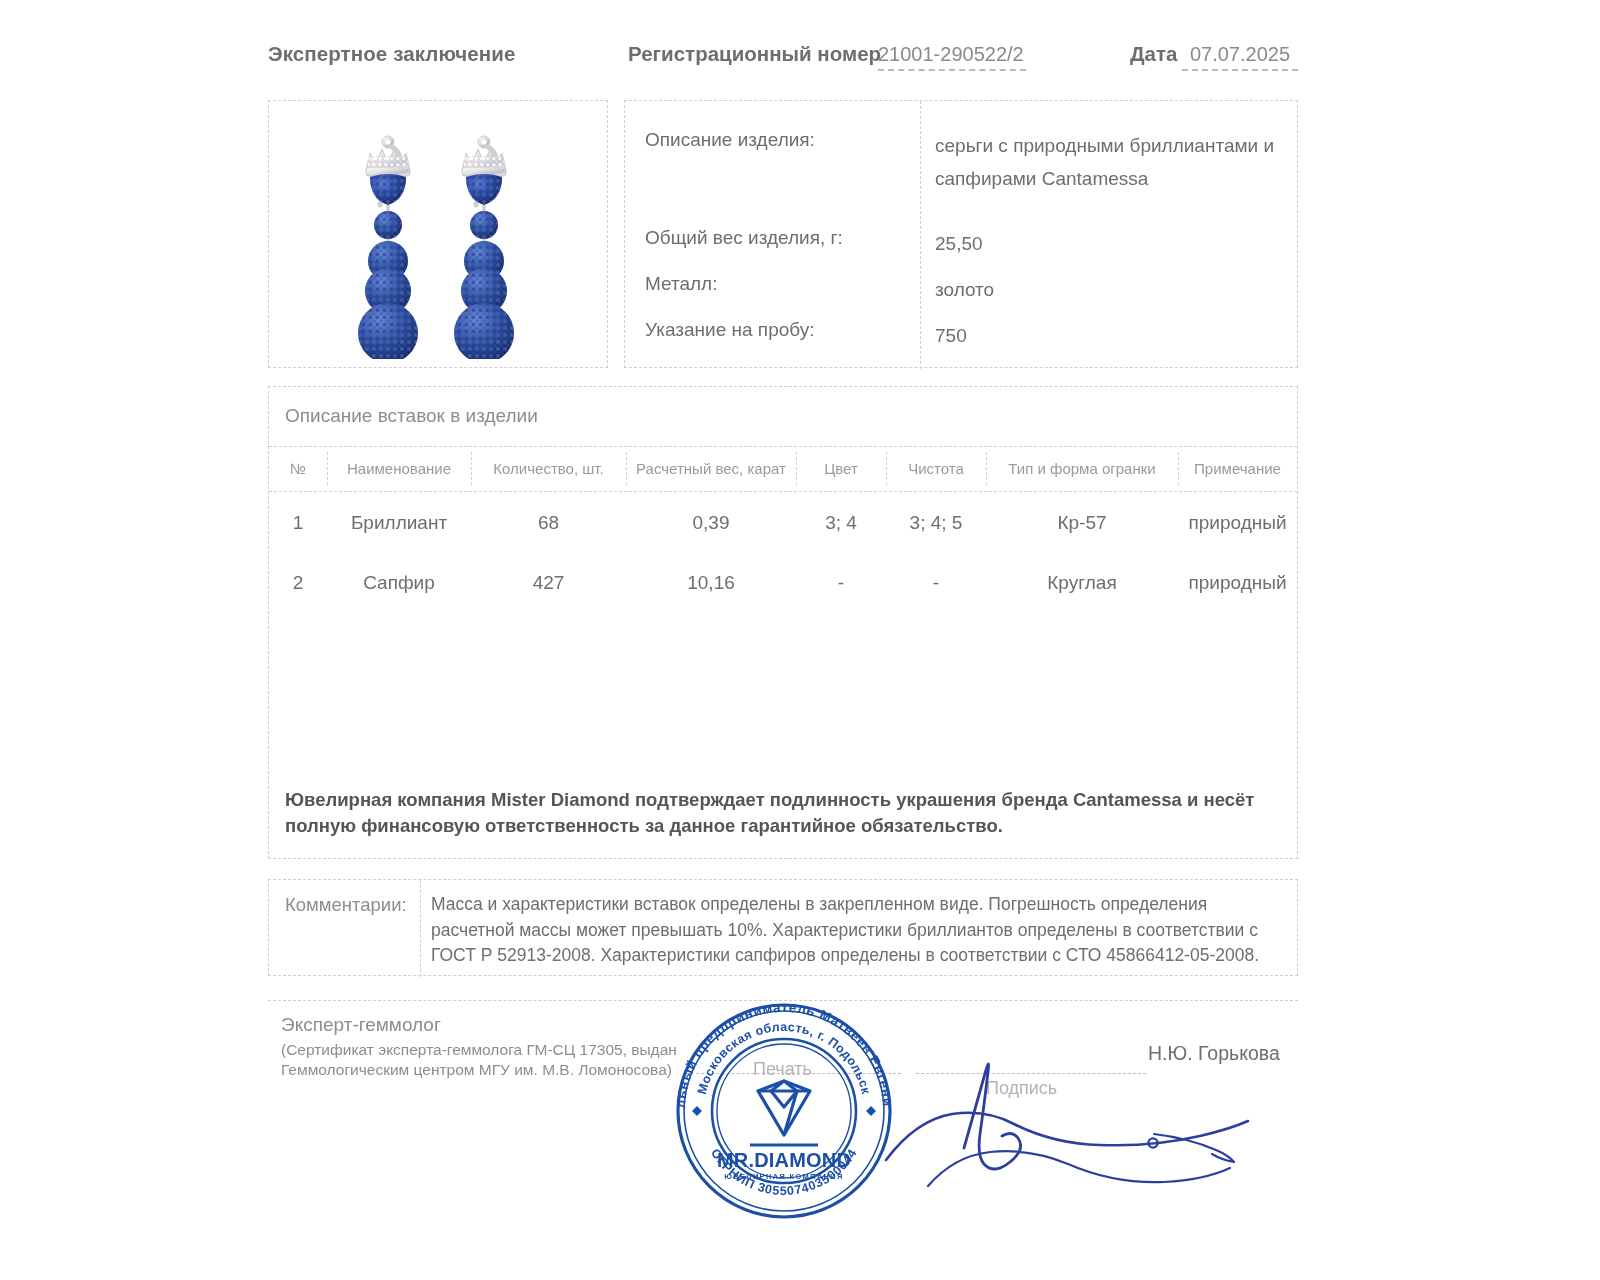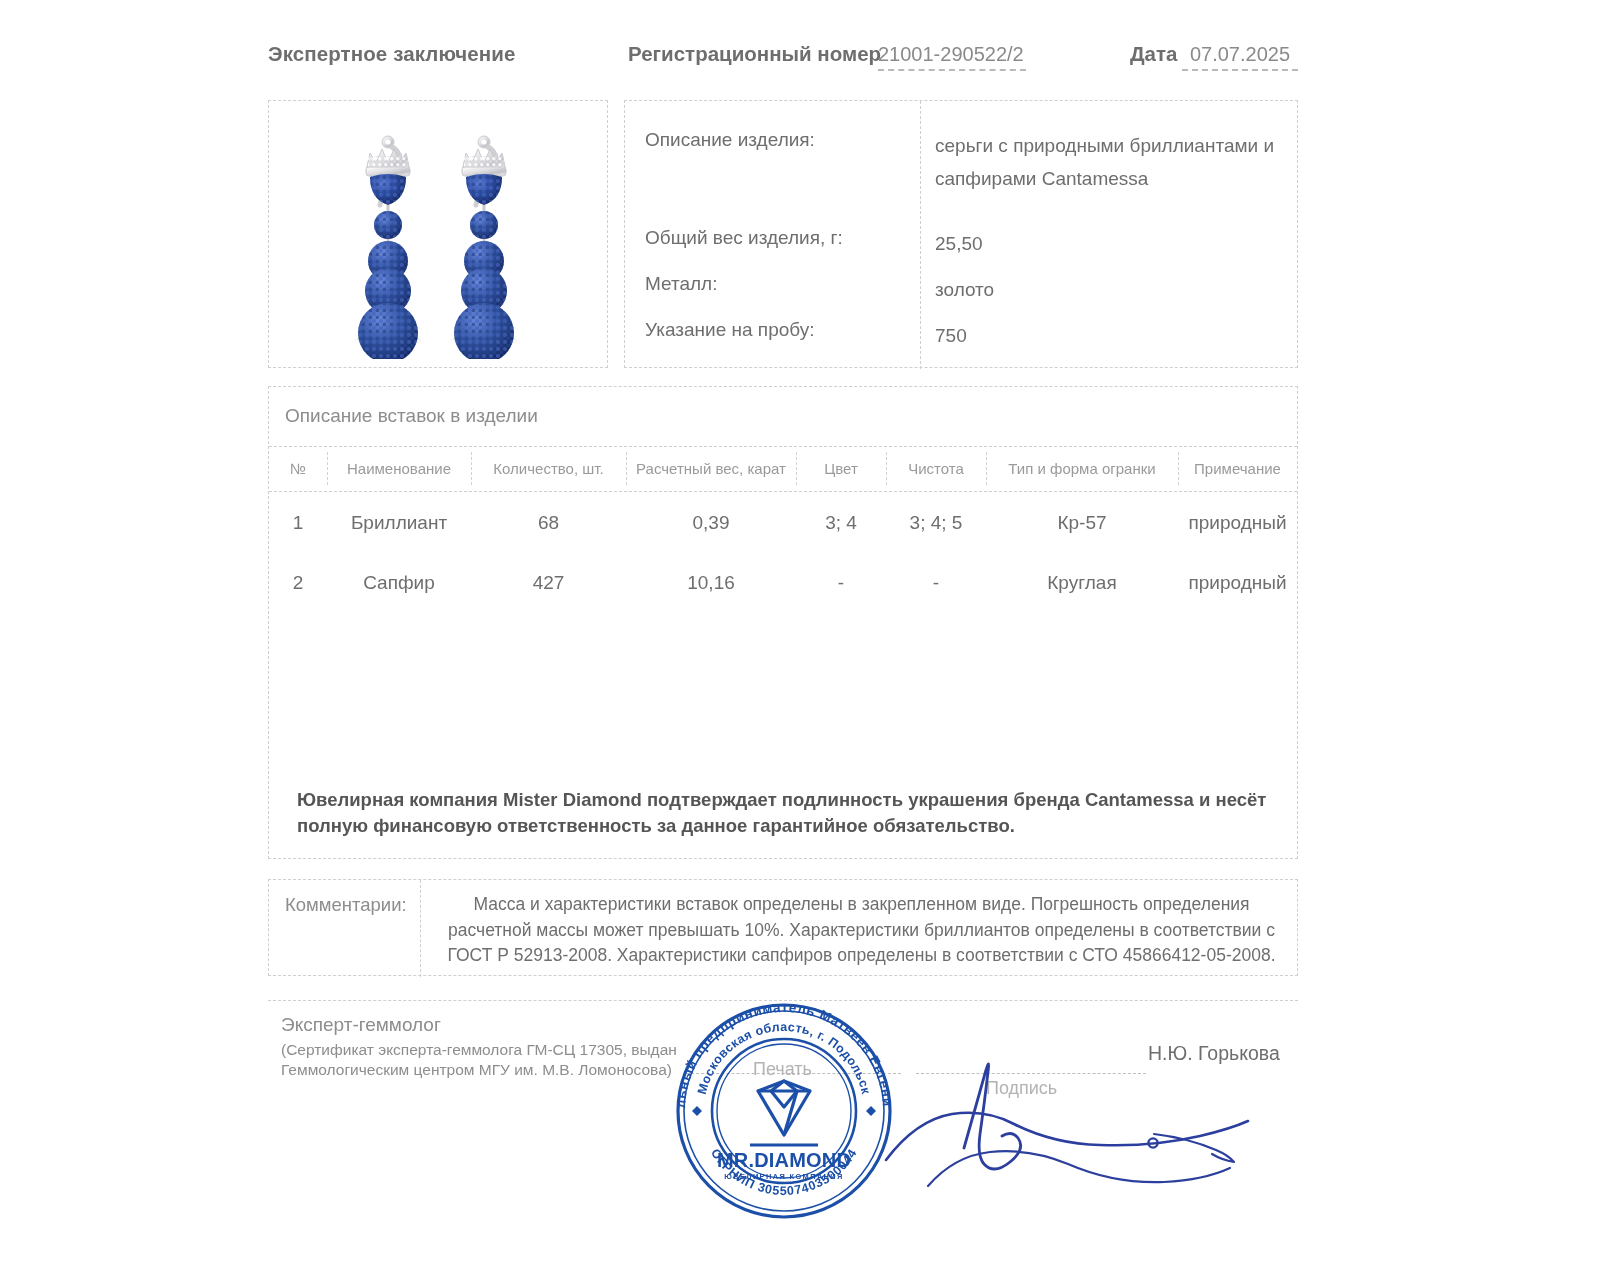--- a/index.html
+++ b/index.html
@@ -208,21 +208,20 @@
   
   .guarantee {
     position: absolute;
     left: 16px;
     top: 400px;
     width: 996px;
     font-size: 18.5px;
     font-weight: bold;
     color: #555555;
     line-height: 26px;
-    margin-left: 12px;
   }
 
   
   .comments-box {
     position: absolute;
     left: 268px;
     top: 879px;
     width: 1030px;
     height: 97px;
     border: 1px dashed #cfcfcf;
@@ -238,27 +237,26 @@
   .comments-label {
     position: absolute;
     left: 16px;
     top: 14px;
     font-size: 18.5px;
     color: #8d8d8d;
     white-space: nowrap;
   }
   .comments-text {
     position: absolute;
-    left: 170px;
+    left: 162px;
     top: 12px;
     width: 845px;
     font-size: 17.5px;
     color: #6e6e6e;
     line-height: 25.5px;
-    text-align: center;
   }
 
   
   .sig-area {
     position: absolute;
     left: 268px;
     top: 1000px;
     width: 1030px;
     height: 220px;
   }

